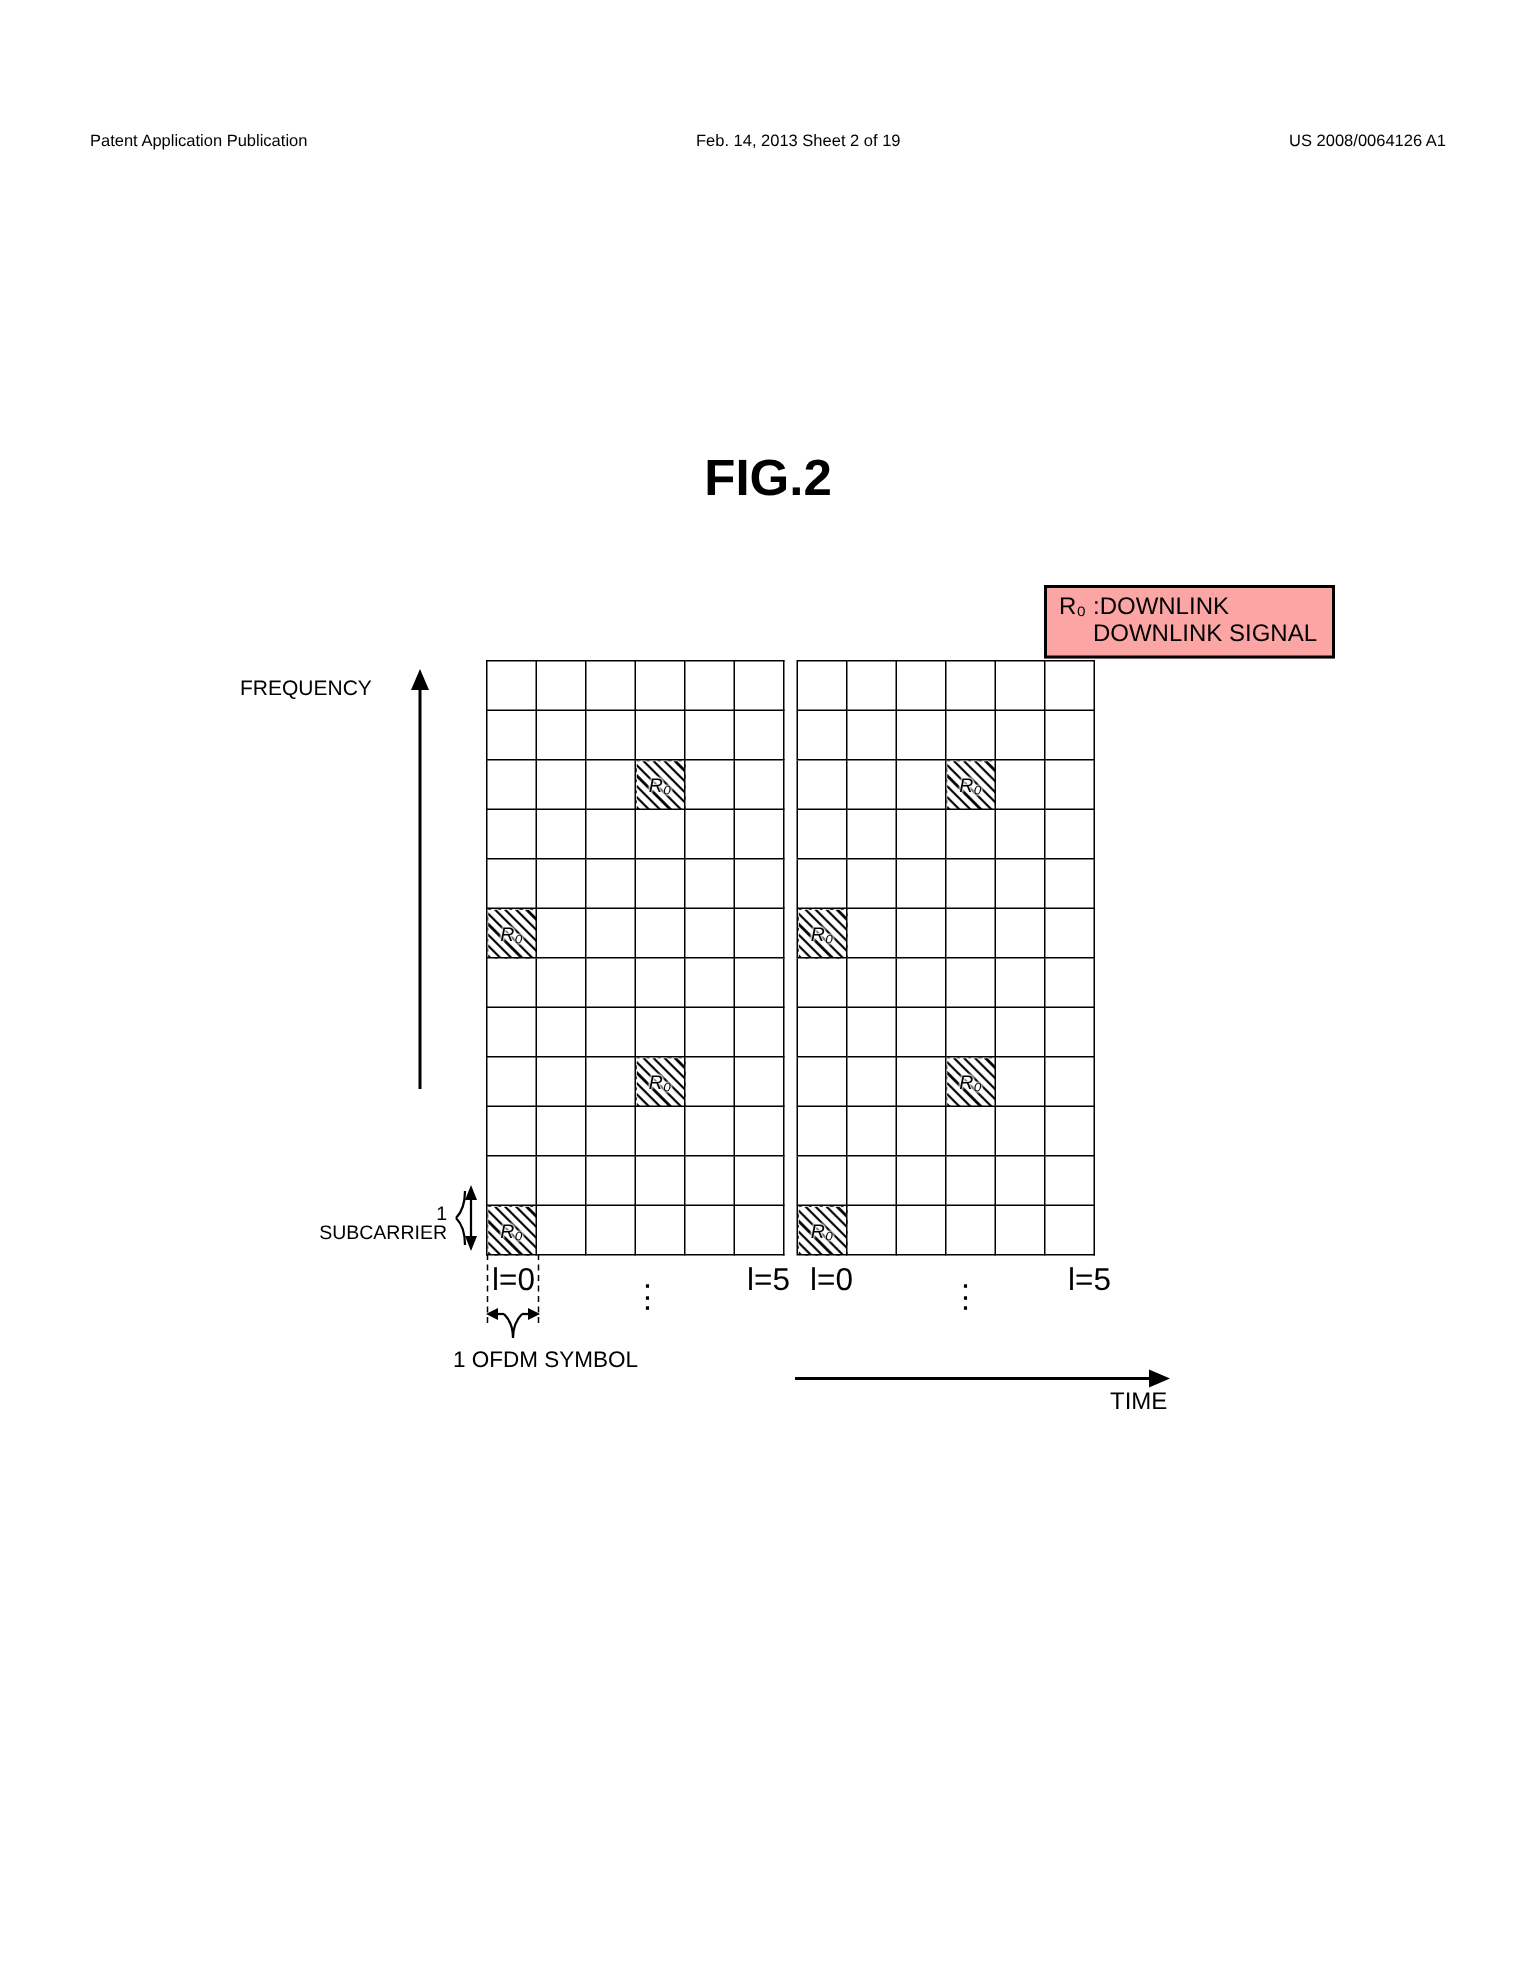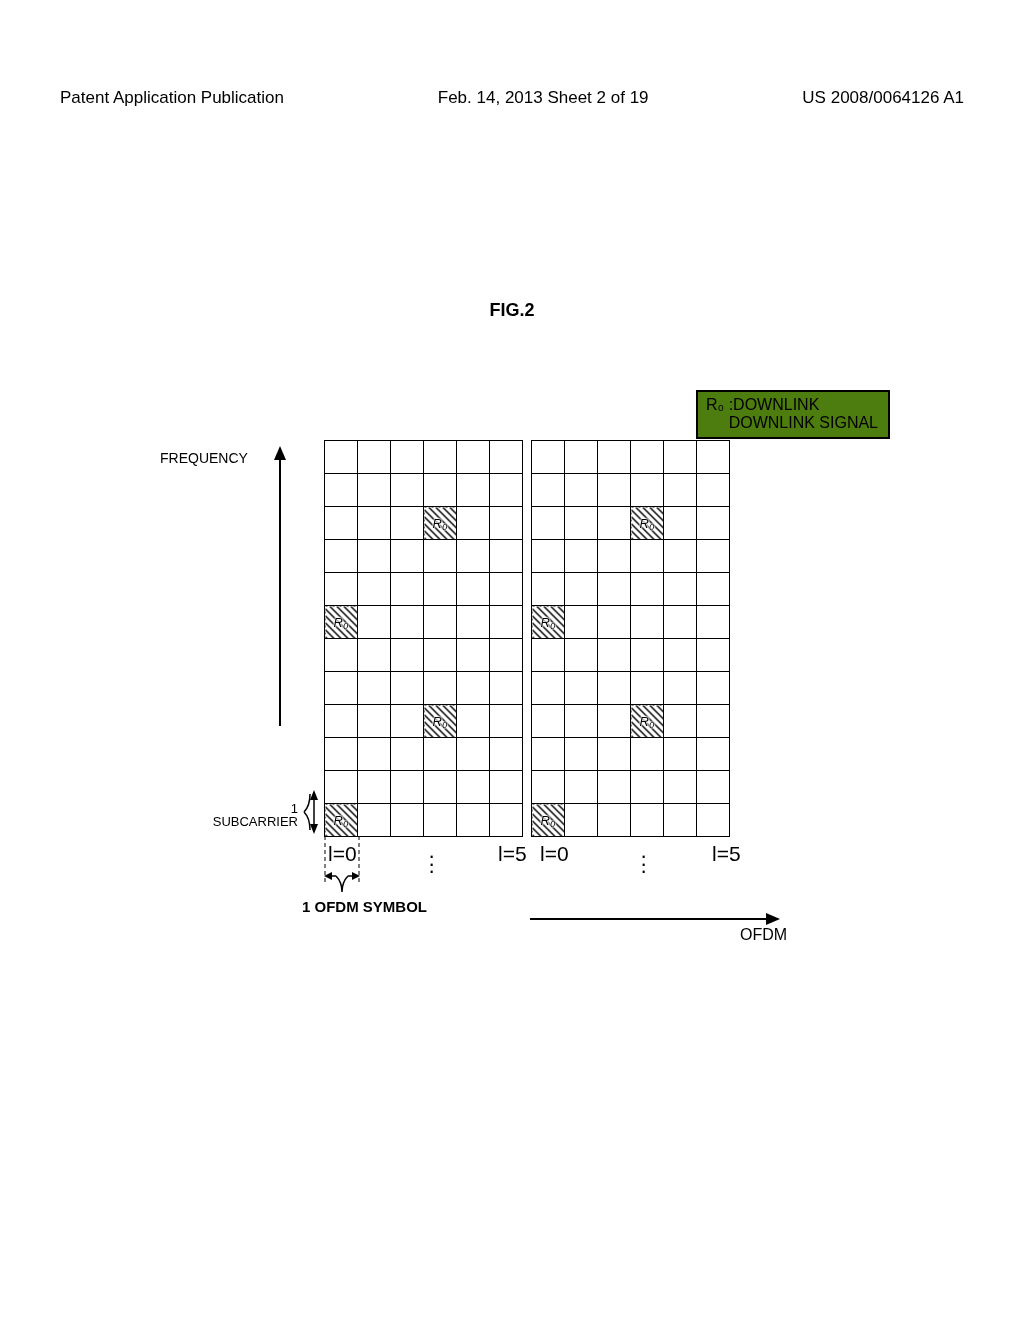--- a/index.html
+++ b/index.html
@@ -11,50 +11,50 @@
     width: 1024px;
     height: 1320px;
     position: relative;
   }
   .page-header {
     position: absolute;
     top: 88px;
     left: 0;
     right: 0;
     padding: 0 60px;
-    font-size: 17px;
+    font-size: 11px;
     display: flex;
     justify-content: space-between;
     white-space: nowrap;
   }
   .fig-title {
     position: absolute;
     top: 300px;
     left: 0;
     right: 0;
     text-align: center;
-    font-size: 18px;
+    font-size: 34px;
     font-weight: bold;
   }
   
   .diagram {
     position: absolute;
     top: 390px;
     left: 160px;
     width: 760px;
   }
   .legend-box {
     position: absolute;
     top: 0;
     right: 30px;
     border: 2px solid #000;
     padding: 4px 10px 4px 8px;
     font-size: 16px;
     line-height: 1.15;
-    background: #4d7c0f;
+    background: #fca5a5;
   }
   .legend-box .r0 { display:inline-block; vertical-align:top; }
   .legend-box .txt { display:inline-block; vertical-align:top; }
   .axis-y-label {
     position: absolute;
     top: 60px;
     left: 0;
     font-size: 14px;
     font-weight: 400;
   }
@@ -349,21 +349,21 @@
 
   <svg style="position:absolute; top:444px; left:164px;" width="40" height="66">
     <line x1="1" y1="2" x2="1" y2="48" stroke="#000" stroke-width="1" stroke-dasharray="4 3"></line>
     <line x1="35" y1="2" x2="35" y2="48" stroke="#000" stroke-width="1" stroke-dasharray="4 3"></line>
     <line x1="2" y1="42" x2="12" y2="42" stroke="#000" stroke-width="1.5"></line>
     <polygon points="0,42 8,38 8,46" fill="#000"></polygon>
     <line x1="24" y1="42" x2="34" y2="42" stroke="#000" stroke-width="1.5"></line>
     <polygon points="36,42 28,38 28,46" fill="#000"></polygon>
     <path d="M12,42 Q18,48 18,58 M24,42 Q18,48 18,58" fill="none" stroke="#000" stroke-width="1.5"></path>
   </svg>
-  <div class="ofdm-label" style="top:508px; left:142px;font-weight:bold;">1 OFDM SYMBOL</div>
+  <div class="ofdm-label" style="top:508px; left:142px;">1 OFDM SYMBOL</div>
 
   <svg style="position:absolute; top:520px; left:370px;" width="250" height="18">
     <line x1="0" y1="9" x2="240" y2="9" stroke="#000" stroke-width="2"></line>
     <polygon points="250,9 236,3 236,15" fill="#000"></polygon>
   </svg>
-  <div class="time-label" style="top:536px; left:580px;">OFDM</div>
+  <div class="time-label" style="top:536px; left:580px;">TIME</div>
 
 </div>
 
 </body></html>

